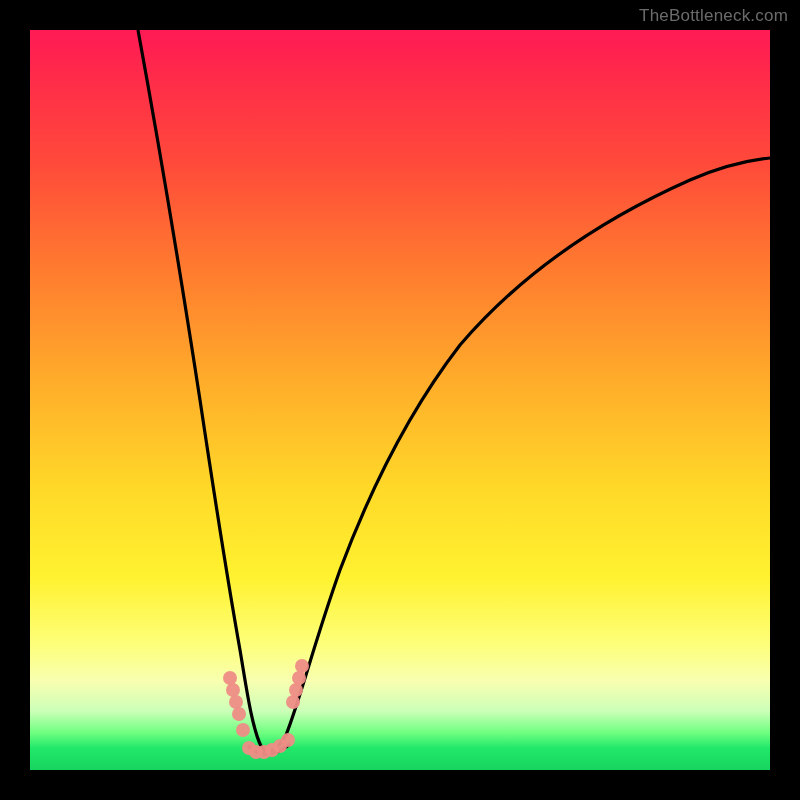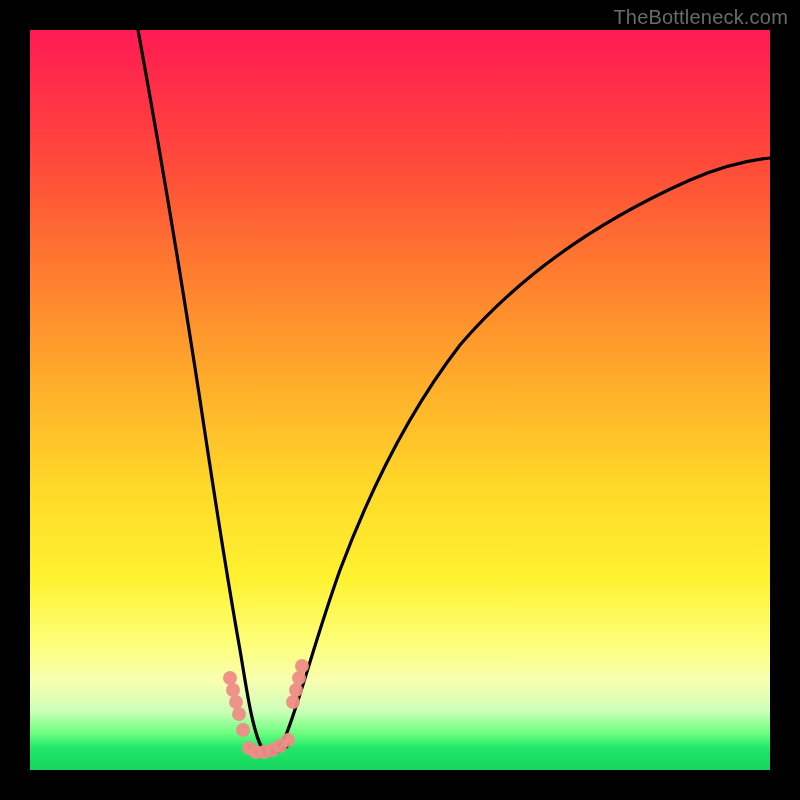--- a/index.html
+++ b/index.html
@@ -41,21 +41,21 @@
       #6eff80 95%,
       #22e86a 97%,
       #17d45f 100%
     );
   }
   .watermark {
     position: absolute;
     top: 6px;
     right: 12px;
     color: #6b6b6b;
-    font-size: 20px;
+    font-size: 17px;
     font-weight: 400;
     letter-spacing: 0.2px;
     user-select: none;
   }
   svg.curve {
     position: absolute;
     left: 0;
     top: 0;
     width: 740px;
     height: 740px;

